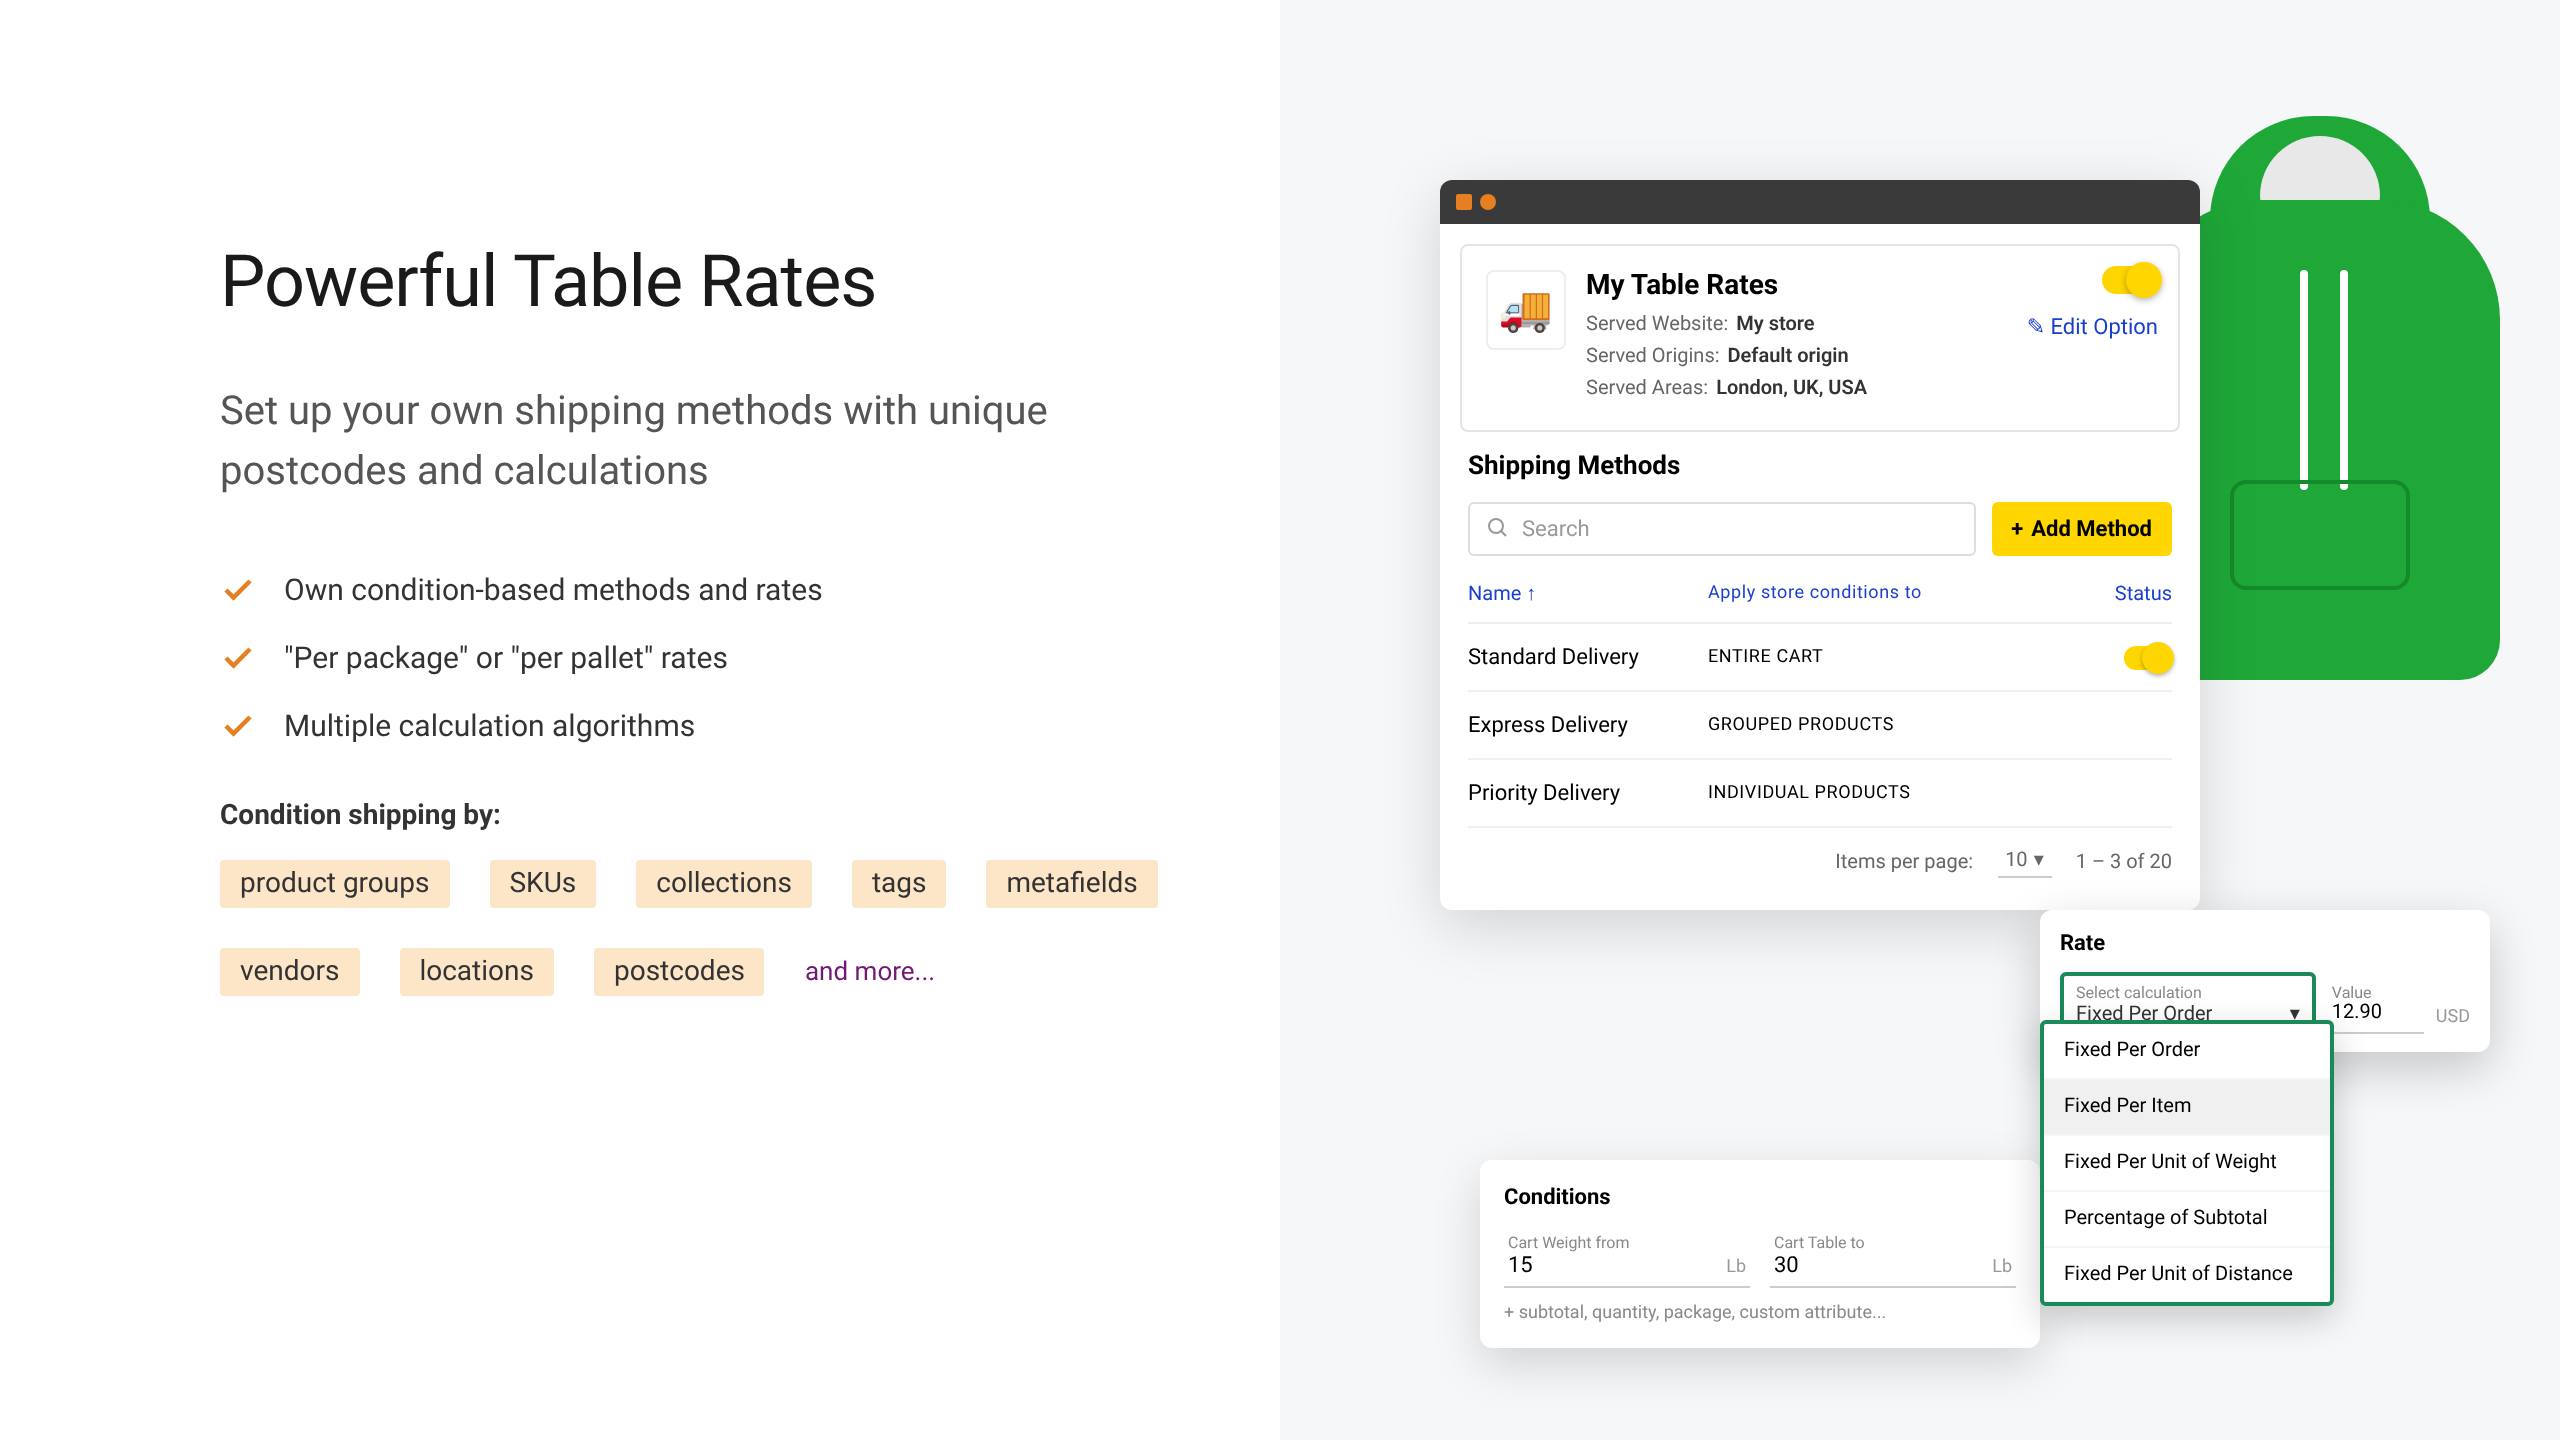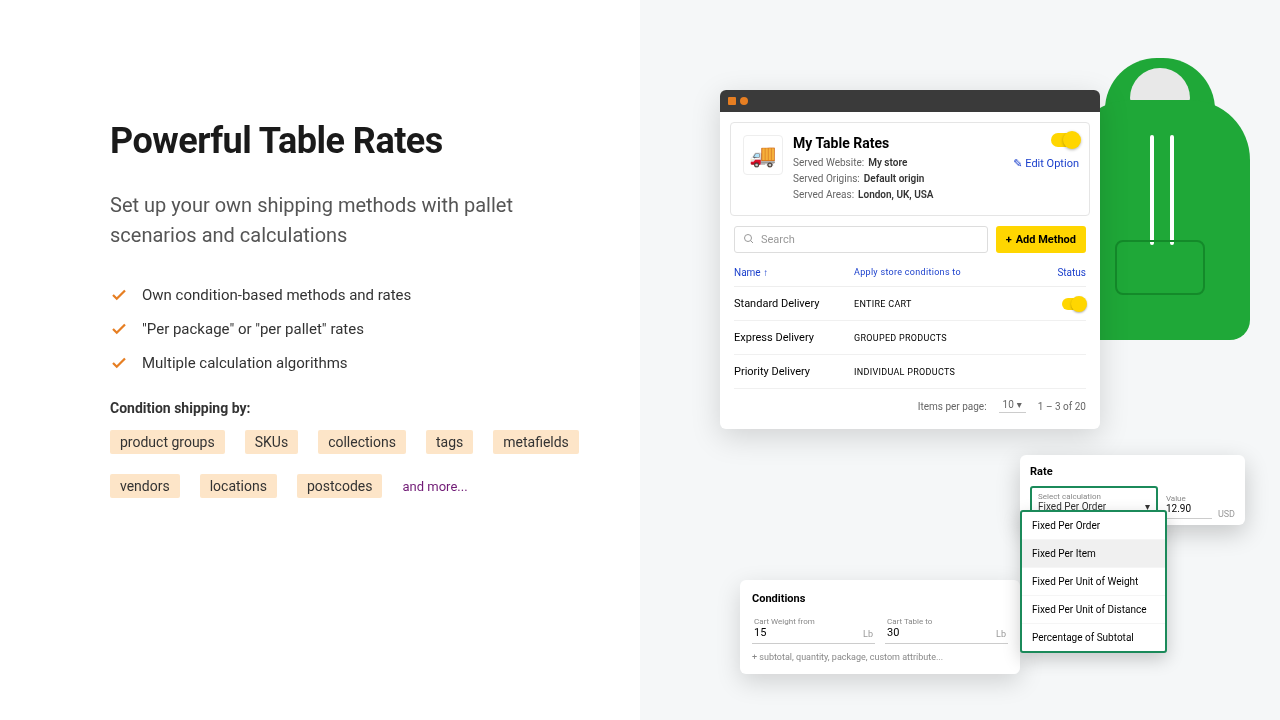--- a/index.html
+++ b/index.html
@@ -1,19 +1,19 @@
 <!DOCTYPE html>
 <html><head>
 <meta charset="utf-8">
 <style>
 *{margin:0;padding:0;box-sizing:border-box;font-family:-apple-system,BlinkMacSystemFont,"Segoe UI",Roboto,sans-serif}
 body{width:1280px;height:720px;background:#fff;display:flex;overflow:hidden}
 .left{width:640px;padding:120px 60px 0 110px}
 .right{width:640px;background:#f5f7f8;position:relative}
-h1{font-size:36px;font-weight:700;color:#1a1a1a;margin-bottom:28px;letter-spacing:-0.5px}
+h1{font-size:36px;font-weight:400;color:#1a1a1a;margin-bottom:28px;letter-spacing:-0.5px}
 .sub{font-size:20px;color:#555;line-height:1.5;margin-bottom:36px}
 .feat{display:flex;align-items:center;gap:14px;margin-bottom:16px;font-size:15px;color:#333}
 .check{width:18px;height:18px;stroke:#e67e22;stroke-width:3;fill:none}
 .cond-label{font-size:14px;font-weight:700;color:#333;margin:28px 0 14px}
 .tags{display:flex;flex-wrap:wrap;gap:20px;align-items:center}
 .tag{background:#fde5c8;color:#333;font-size:14px;padding:4px 10px;border-radius:2px}
 .more{font-size:13px;color:#701a75}
 
 .hoodie{position:absolute;top:30px;right:20px;width:200px;height:340px;z-index:1}
 .hoodie-body{width:180px;height:240px;background:#1fa838;border-radius:60px 60px 20px 20px;position:absolute;top:70px;left:10px}
@@ -42,21 +42,21 @@
 .search{flex:1;border:1px solid #ddd;border-radius:3px;padding:6px 8px;display:flex;gap:6px;font-size:11px;color:#999}
 .add-btn{background:#ffd600;border:none;padding:7px 10px;font-size:11px;font-weight:700;border-radius:3px;display:flex;align-items:center;gap:4px}
 .tbl-head{display:flex;font-size:10px;color:#1a3fcc;font-weight:400;padding:8px 0;border-bottom:1px solid #eee}
 .tbl-row{display:flex;font-size:11px;padding:10px 0;border-bottom:1px solid #f0f0f0;align-items:center}
 .c1{width:120px}.c2{width:140px;font-size:9px;letter-spacing:.3px}.c3{flex:1;display:flex;justify-content:flex-end}
 .pager{display:flex;justify-content:flex-end;align-items:center;gap:12px;font-size:10px;color:#666;padding:10px 0 4px}
 .pager-sel{border-bottom:1px solid #ccc;padding:0 4px 2px;display:inline-flex;align-items:center;gap:3px}
 
 .rate-pop{position:absolute;top:455px;left:380px;width:225px;background:#fff;border-radius:6px;box-shadow:0 8px 24px rgba(0,0,0,.2);padding:10px 10px 6px;z-index:5}
 .rate-title{font-size:11px;font-weight:700;margin-bottom:8px}
-.rate-row{display:flex;gap:6px;align-items:flex-end}
+.rate-row{display:flex;gap:6px;align-items:center}
 .select-box{flex:1;border:2px solid #1b8a5a;border-radius:3px;padding:4px 6px 5px;position:relative;font-size:10px;background:#fff}
 .sel-label{font-size:8px;color:#888}
 .sel-val{font-weight:400;color:#333;display:flex;justify-content:space-between;align-items:center}
 .value-box{width:48px;border-bottom:1px solid #ccc;padding:2px 2px 4px;font-size:10px}
 .val-label{font-size:8px;color:#888}
 .usd{font-size:9px;color:#999;padding-top:12px}
 .dropdown{position:absolute;top:510px;left:380px;width:147px;background:#fff;border:2px solid #1b8a5a;border-radius:3px;box-shadow:0 6px 18px rgba(0,0,0,.2);z-index:6}
 .dd-item{padding:8px 10px;font-size:10px;border-bottom:1px solid #f5f5f5}
 .dd-item:last-child{border:none}
 .dd-item.sel{background:#f0f0f0}
@@ -70,21 +70,21 @@
 .cf-unit{position:absolute;right:2px;bottom:4px;font-size:9px;color:#999}
 .cond-more{font-size:9px;color:#888}
 .mini-toggle{width:24px;height:12px;background:#ffd600;border-radius:6px;position:relative}
 .mini-toggle::after{content:"";position:absolute;right:-1px;top:-2px;width:16px;height:16px;background:#ffd600;border-radius:50%;box-shadow:0 1px 2px rgba(0,0,0,.3)}
 </style>
 </head>
 <body>
 
 <div class="left">
   <h1>Powerful Table Rates</h1>
-  <p class="sub">Set up your own shipping methods with pallet scenarios and calculations</p>
+  <p class="sub">Set up your own shipping methods with unique postcodes and calculations</p>
   <div class="feat">
       <svg class="check" viewBox="0 0 24 24">
         <polyline points="4 12 9 17 20 6"></polyline>
       </svg>
       <span>Own condition-based methods and rates</span>
     </div>
   <div class="feat">
       <svg class="check" viewBox="0 0 24 24">
         <polyline points="4 12 9 17 20 6"></polyline>
       </svg>
@@ -131,20 +131,21 @@
           <div class="card-title">My Table Rates</div>
           <div class="meta"><span>Served Website:</span><b>My store</b></div>
           <div class="meta"><span>Served Origins:</span><b>Default origin</b></div>
           <div class="meta"><span>Served Areas:</span><b>London, UK, USA</b></div>
         </div>
       </div>
       <div class="toggle"></div>
       <div class="edit">Edit Option</div>
     </div>
     <div class="sect">
+      <div class="sect-title">Shipping Methods</div>
       <div class="search-row">
         <div class="search">
             <svg width="12" height="12" viewBox="0 0 24 24" fill="none" stroke="#999" stroke-width="2">
               <circle cx="10" cy="10" r="7"></circle>
               <line x1="20" y1="20" x2="15" y2="15"></line>
             </svg>
             <span>Search</span>
           </div>
         <button class="add-btn">
             <span>+</span>
@@ -199,22 +200,22 @@
         <div>12.90</div>
       </div>
       <div class="usd">USD</div>
     </div>
   </div>
 
   <div class="dropdown">
     <div class="dd-item">Fixed Per Order</div>
     <div class="dd-item sel">Fixed Per Item</div>
     <div class="dd-item">Fixed Per Unit of Weight</div>
+    <div class="dd-item">Percentage of Subtotal</div>
     <div class="dd-item">Fixed Per Unit of Distance</div>
-    <div class="dd-item">Percentage of Subtotal</div>
   </div>
 
   <div class="cond-pop">
     <div class="cond-title">Conditions</div>
     <div class="cond-row">
       <div class="cond-field">
         <div class="cf-label">Cart Weight from</div>
         <div class="cf-val">15</div>
         <div class="cf-unit">Lb</div>
       </div>

